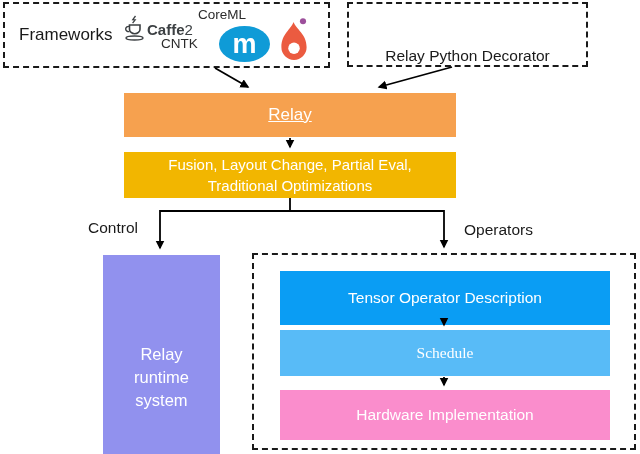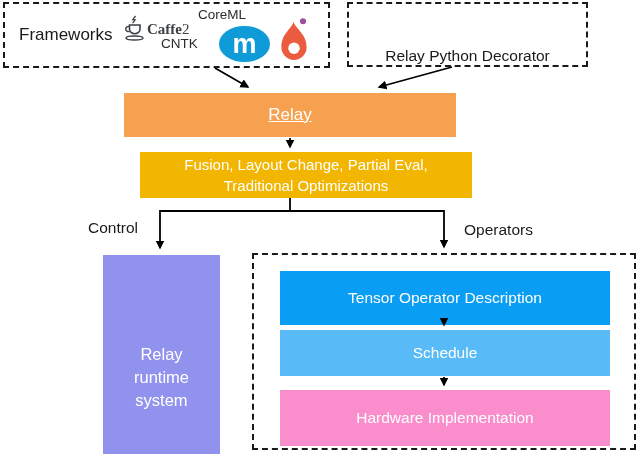--- a/index.html
+++ b/index.html
@@ -22,34 +22,34 @@
   .solid-box {
     position: absolute;
     box-sizing: border-box;
     display: flex;
     align-items: center;
     justify-content: center;
     text-align: center;
     color: var(--box-text, #ffffff);
   }
   #relay-box       { left:124px; top:93px;  width:332px; height:44px; background: var(--relay-bg);        font-size:17px;text-decoration:underline;  }
-  #optimization-box{ left:124px; top:152px; width:332px; height:46px; background: var(--optimization-bg); font-size:15px; line-height:21px; flex-direction:column;margin-left:16px; }
+  #optimization-box{ left:124px; top:152px; width:332px; height:46px; background: var(--optimization-bg); font-size:15px; line-height:21px; flex-direction:column; }
   #runtime-box     { left:103px; top:255px; width:117px; height:244px; background: var(--runtime-bg);     font-size:16.5px; line-height:23px; padding:0 10px; }
   #operators-group { left:252px; top:253px; width:384px; height:197px; }
   #tensor-box   { left:26px; top:16px;  width:330px; height:54px; background: var(--tensor-bg);   font-size:15.5px; }
-  #schedule-box { left:26px; top:75px;  width:330px; height:46px; background: var(--schedule-bg); font-size:15.5px; }
-  #hardware-box { left:26px; top:135px; width:330px; height:56px; background: var(--hardware-bg); font-size:15.5px; }
+  #schedule-box { left:26px; top:75px;  width:330px; height:46px; background: var(--schedule-bg); font-size:15.5px;font-family:Liberation Serif, serif; }
+  #hardware-box { left:26px; top:135px; width:330px; height:50px; background: var(--hardware-bg); font-size:15.5px; }
   #operators-group .solid-box { position:absolute; }
 
   #frameworks-box { left:3px; top:2px; width:327px; height:66px; }
   #decorator-box  { left:347px; top:2px; width:241px; height:65px; display:flex; align-items:flex-end; justify-content:center; font-size:15.5px; }
 
   #frameworks-label { left:14px; top:21px; font-size:17px; }
   #caffe2-icon   { left:117px; top:11px; }
-  #caffe2-label  { left:142px; top:17px; font-size:15px; color: var(--caffe-text); font-family: Liberation Serif, serif; }
+  #caffe2-label  { left:142px; top:17px; font-size:15px; color: var(--caffe-text); }
   #caffe2-label .b { font-weight:700; }
   #coreml-label  { left:193px; top:3px;  font-size:13.5px; color:#2b2b2b; }
   #cntk-label    { left:156px; top:32px; font-size:13.5px; color:#2b2b2b; }
   #mxnet-logo {
     left:214px; top:22px; width:51px; height:36px;
     background: var(--mxnet-blue);
     border-radius: 50%;
     display:flex; align-items:center; justify-content:center;
     color:#fff; font-weight:700; font-size:27px; line-height:1;
   }

